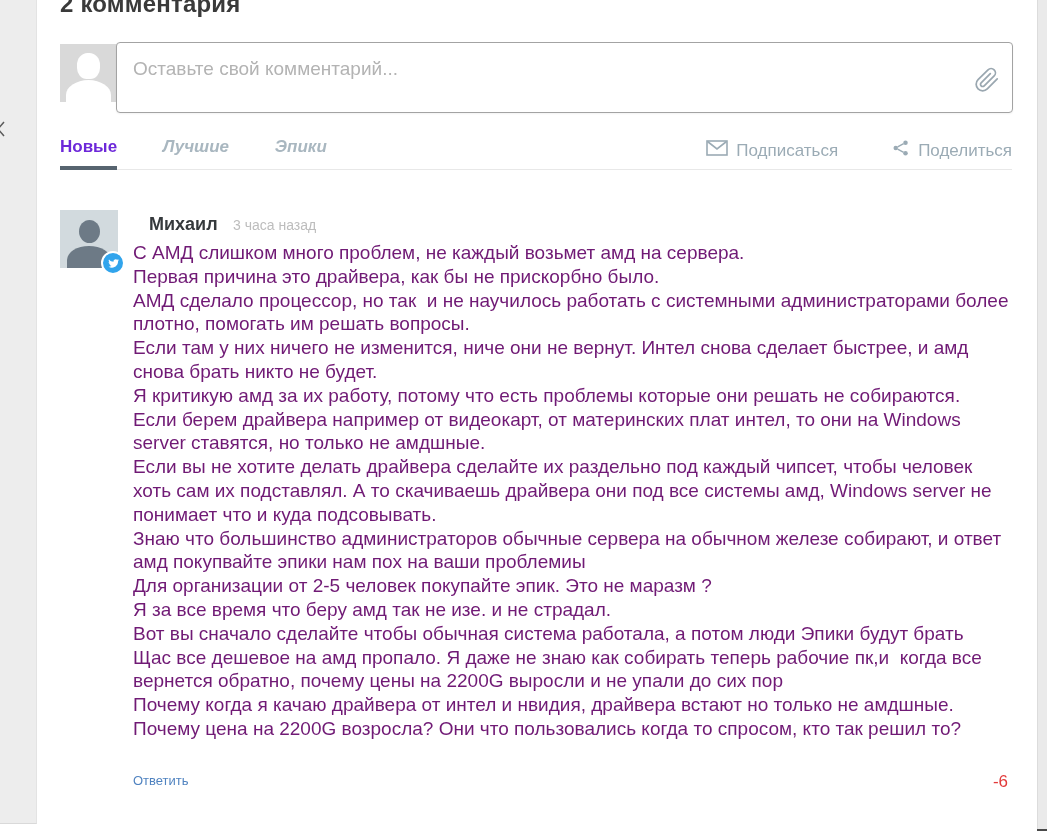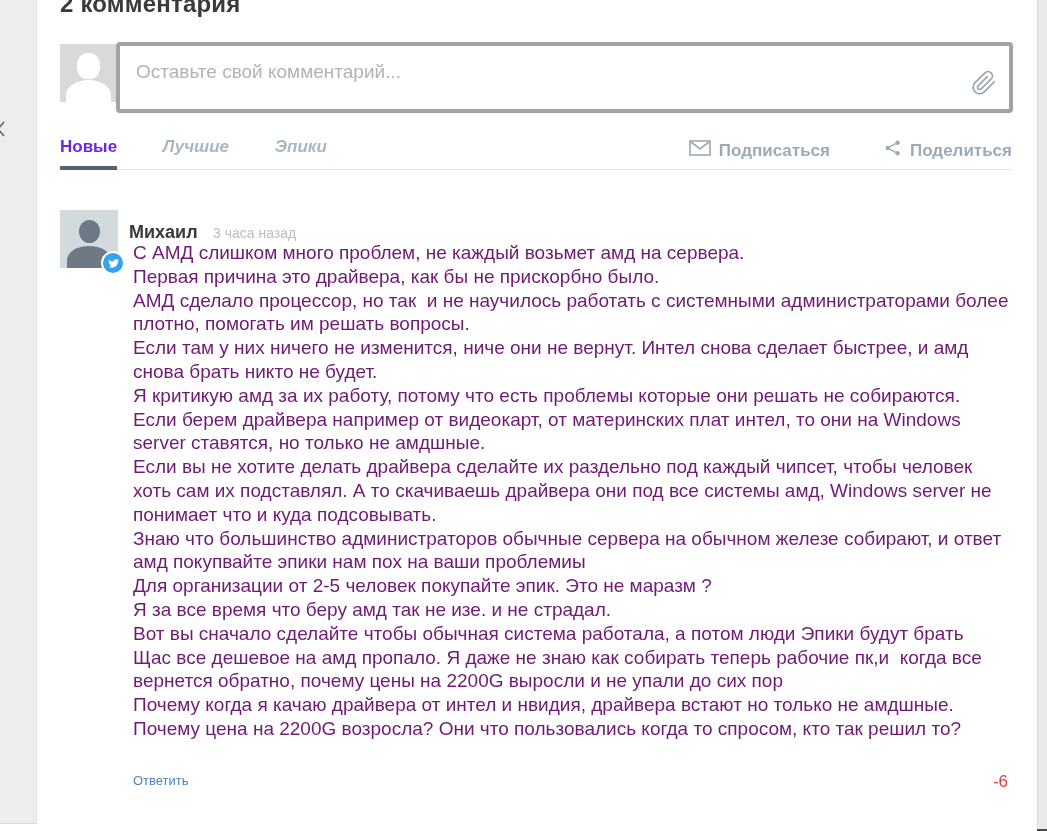--- a/index.html
+++ b/index.html
@@ -38,21 +38,21 @@
   .form-avatar .head {
     position:absolute; left:17px; top:9px; width:23px; height:26px;
     background:#fff; border-radius:46% 46% 42% 42%;
   }
   .form-avatar .shoulders {
     position:absolute; left:6px; top:36px; width:45px; height:30px;
     background:#fff; border-radius:50% 50% 0 0;
   }
   .input-wrap {
     position:absolute; left:79px; top:42px; width:897px; height:71px;
-    background:#fff; border:4px solid #a3a3a3; border-radius:4px;
+    background:#fff; border:1px solid #a3a3a3; border-radius:4px;
     box-shadow:0 1px 2px rgba(0,0,0,0.05);
   }
   .input-wrap textarea {
     width:100%; height:100%; border:none; outline:none; resize:none;
     padding:15px 48px 10px 16px; font-family:"Liberation Sans", sans-serif;
     font-size:19px; color:#444; background:transparent;
   }
   .input-wrap textarea::placeholder { color:#b3b3b3; opacity:1; }
   .attach-btn {
     position:absolute; right:12px; top:24px; width:26px; height:26px;
@@ -64,21 +64,21 @@
   .tab.active { color:#6d28d9; }
   .tab.inactive { color:#a9b7c0;font-style:italic; }
   .tab-underline {
     position:absolute; left:23px; top:166px; width:57px; height:4px; background:#57646f;
   }
   .tabs-divider {
     position:absolute; left:23px; right:25px; top:169px; height:1px; background:#e8e8e8;
   }
   .actions {
     position:absolute; right:25px; top:139px; display:flex; gap:54px;
-    font-size:17px; font-weight:bold; color:#9babb5;justify-content:center;
+    font-size:17px; font-weight:normal; color:#9babb5;justify-content:center;
   }
   .action { display:flex; align-items:center; gap:8px; cursor:pointer; }
   
   .c-avatar {
     position:absolute; left:23px; top:210px; width:58px; height:58px;
     background:#d2dade;
   }
   .c-avatar .inner { position:absolute; inset:0; overflow:hidden; }
   .c-avatar .head {
     position:absolute; left:19px; top:10px; width:21px; height:23px;
@@ -86,21 +86,21 @@
   }
   .c-avatar .shoulders {
     position:absolute; left:7px; top:36px; width:44px; height:28px;
     background:#6d7a86; border-radius:50% 50% 0 0;
   }
   .badge {
     position:absolute; right:-7px; bottom:-7px; width:24px; height:24px;
     border-radius:50%; background:#31a4ec; border:2px solid #fff;
     display:flex; align-items:center; justify-content:center;
   }
-  .author-row { position:absolute; left:92px; top:214px;margin-top:8px; }
+  .author-row { position:absolute; left:112px; top:214px; }
   .author { font-size:18px; font-weight:bold; color:#35393c; }
   .time { font-size:14px; color:#bdbdbd; margin-left:11px; }
   .c-body {
     position:absolute; left:96px; top:241px; width:881px;
     font-size:19px; line-height:23.8px; color:#701a75;
     white-space:pre-wrap;
   }
   .reply-link {
     position:absolute; left:96px; top:773px;
     font-size:13px; color:#5083c0; cursor:pointer; text-decoration:none;

